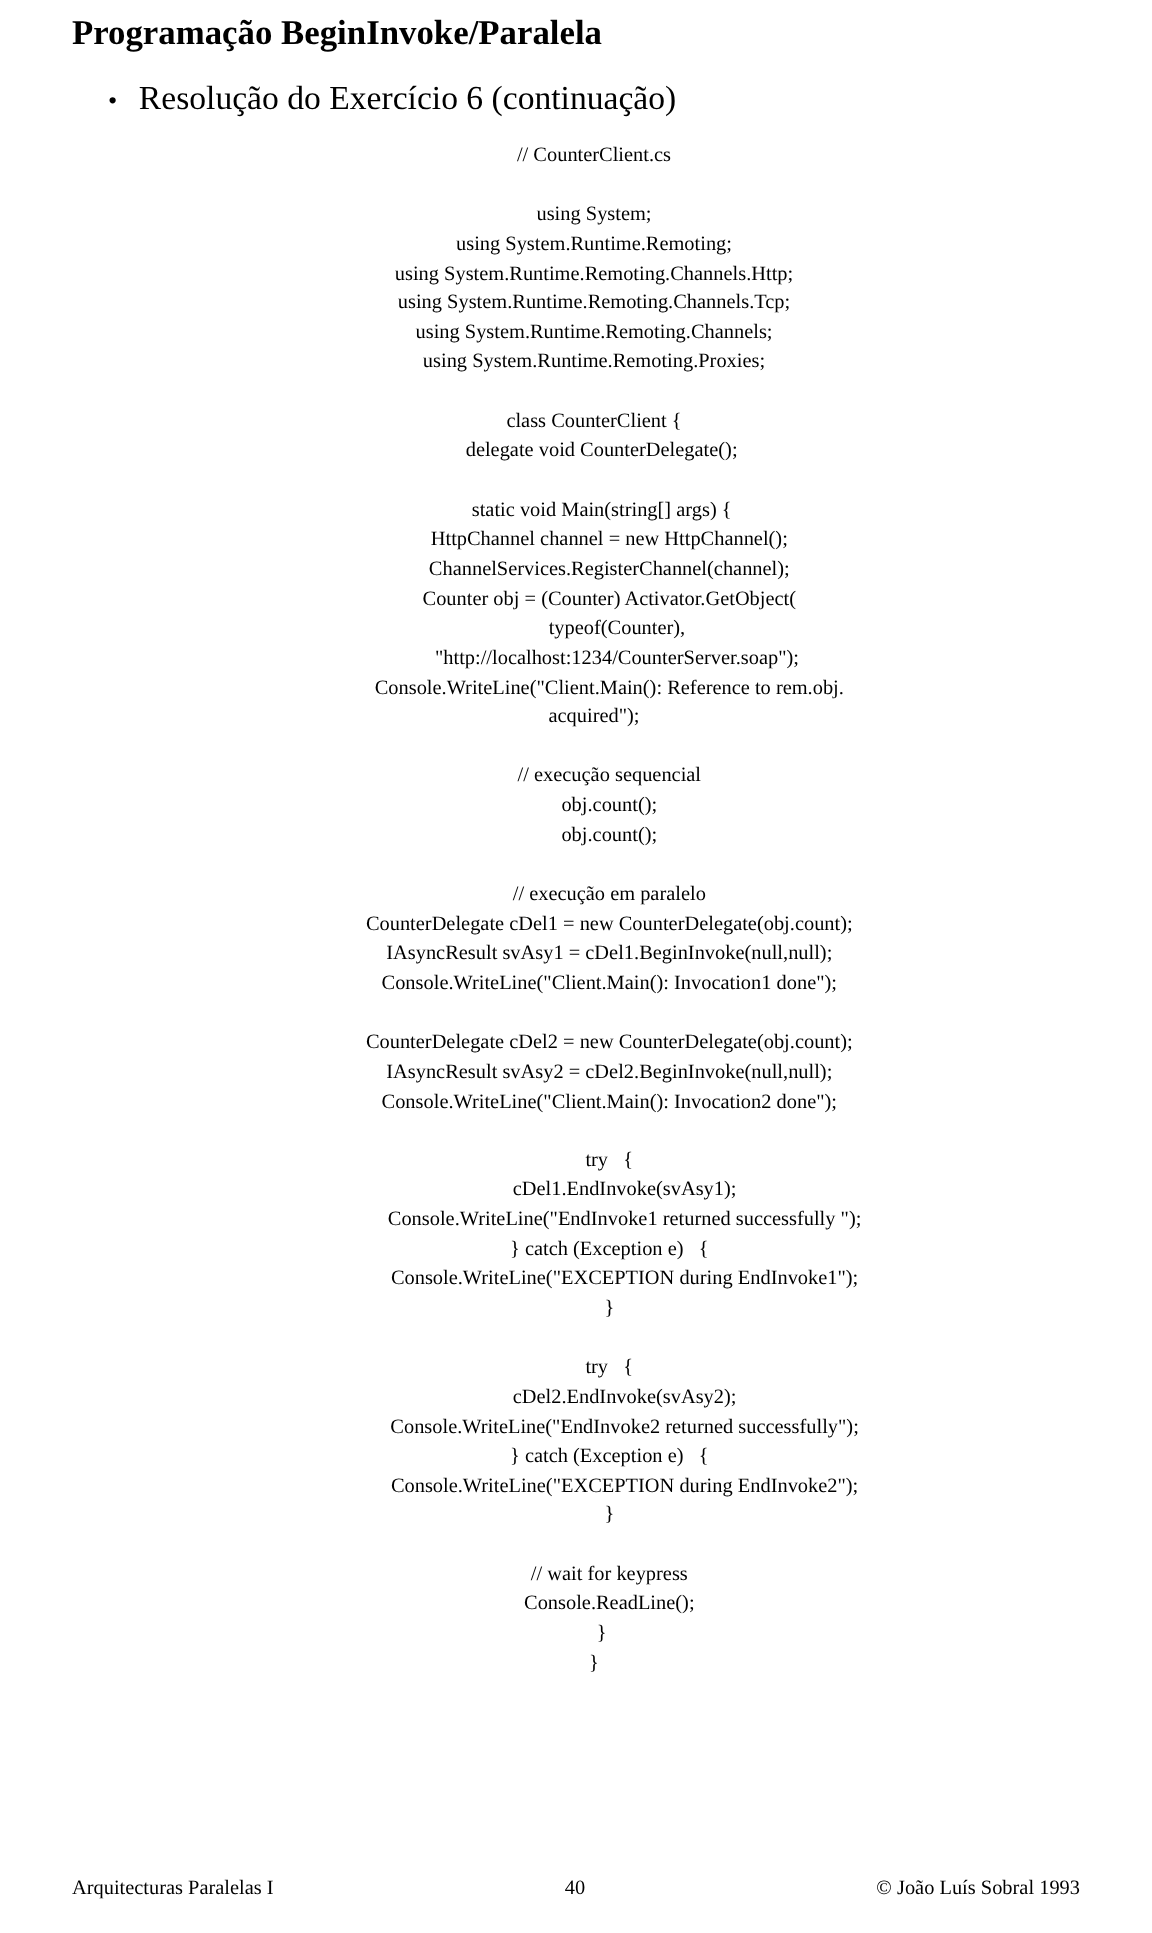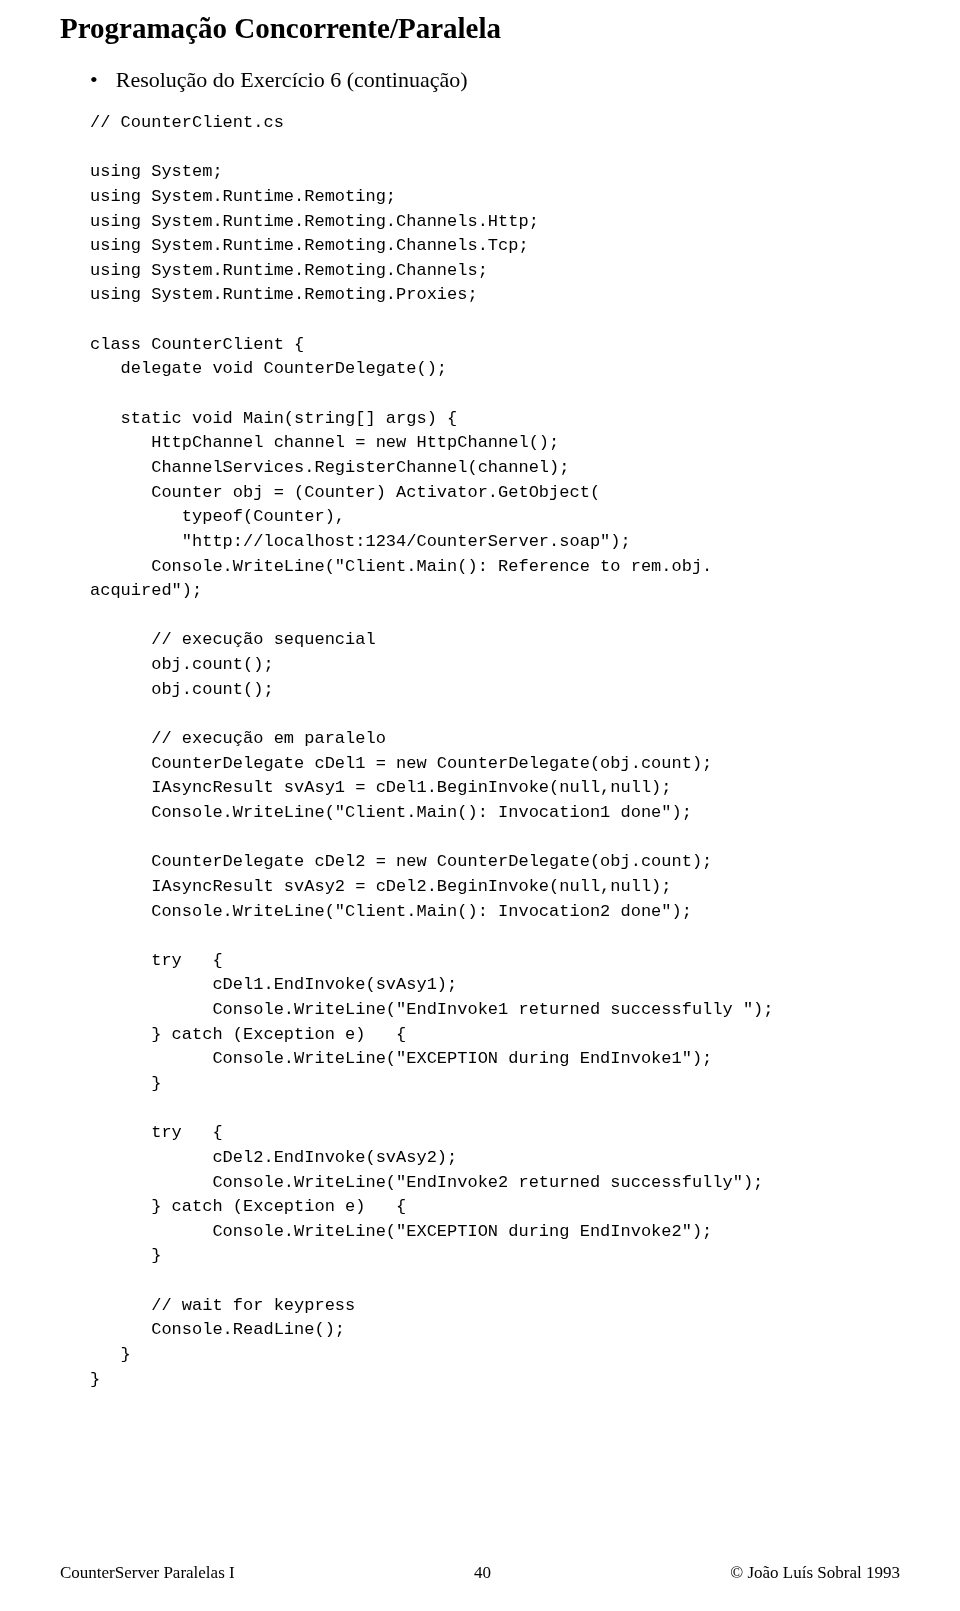--- a/index.html
+++ b/index.html
@@ -30,46 +30,47 @@
   .bullet-row {
     display: flex;
     align-items: baseline;
   }
   .bullet-dot {
     font-size: 22px;
     margin-right: 18px;
     line-height: 1;
   }
   .bullet-text {
-    font-size: 22px;
+    font-size: 28px;
   }
   .code {
-    font-family: Liberation Mono, monospace;
+    font-family: Liberation Serif, serif;
     font-size: 17px;
     line-height: 1.45;
     white-space: pre;
     margin-left: 30px;
+    text-align: center;
   }
   .footer {
     position: absolute;
     bottom: 28px;
     left: 60px;
     right: 60px;
     display: flex;
     justify-content: space-between;
     font-size: 17px;
     font-family: "Times New Roman", Times, serif;
   }
 </style>
 </head>
 <body>
 
 <div class="page">
 
-  <h1 class="page-title">Programação Concorrente/Paralela</h1>
+  <h1 class="page-title">Programação BeginInvoke/Paralela</h1>
 
   <div class="bullet-block">
     <div class="bullet-row">
       <span class="bullet-dot">•</span>
       <span class="bullet-text">Resolução do Exercício 6 (continuação)</span>
     </div>
   </div>
 
   <div class="code">// CounterClient.cs
 
@@ -118,18 +119,18 @@
       } catch (Exception e)   {
             Console.WriteLine("EXCEPTION during EndInvoke2");
       }
 
       // wait for keypress
       Console.ReadLine();
    }
 }</div>
 
   <div class="footer">
-    <span>CounterServer Paralelas I</span>
+    <span>Arquitecturas Paralelas I</span>
     <span>40</span>
     <span>© João Luís Sobral 1993</span>
   </div>
 
 </div>
 
 </body></html>

